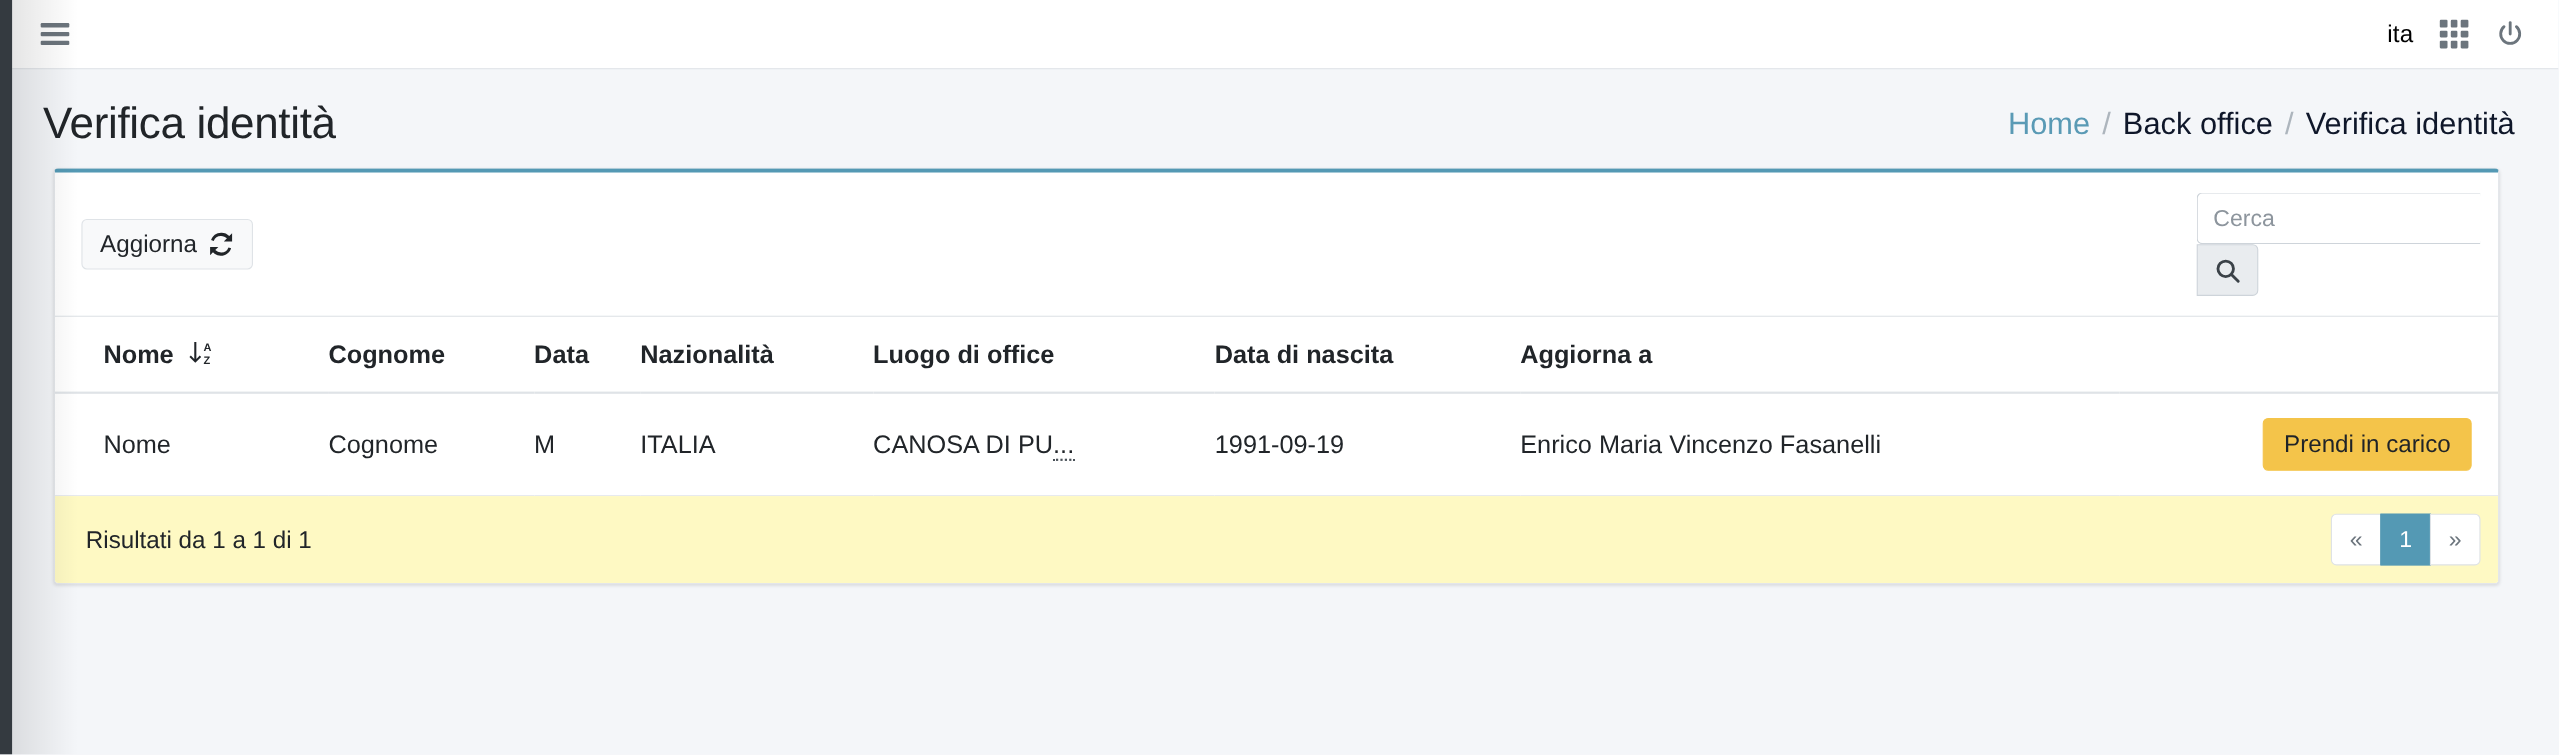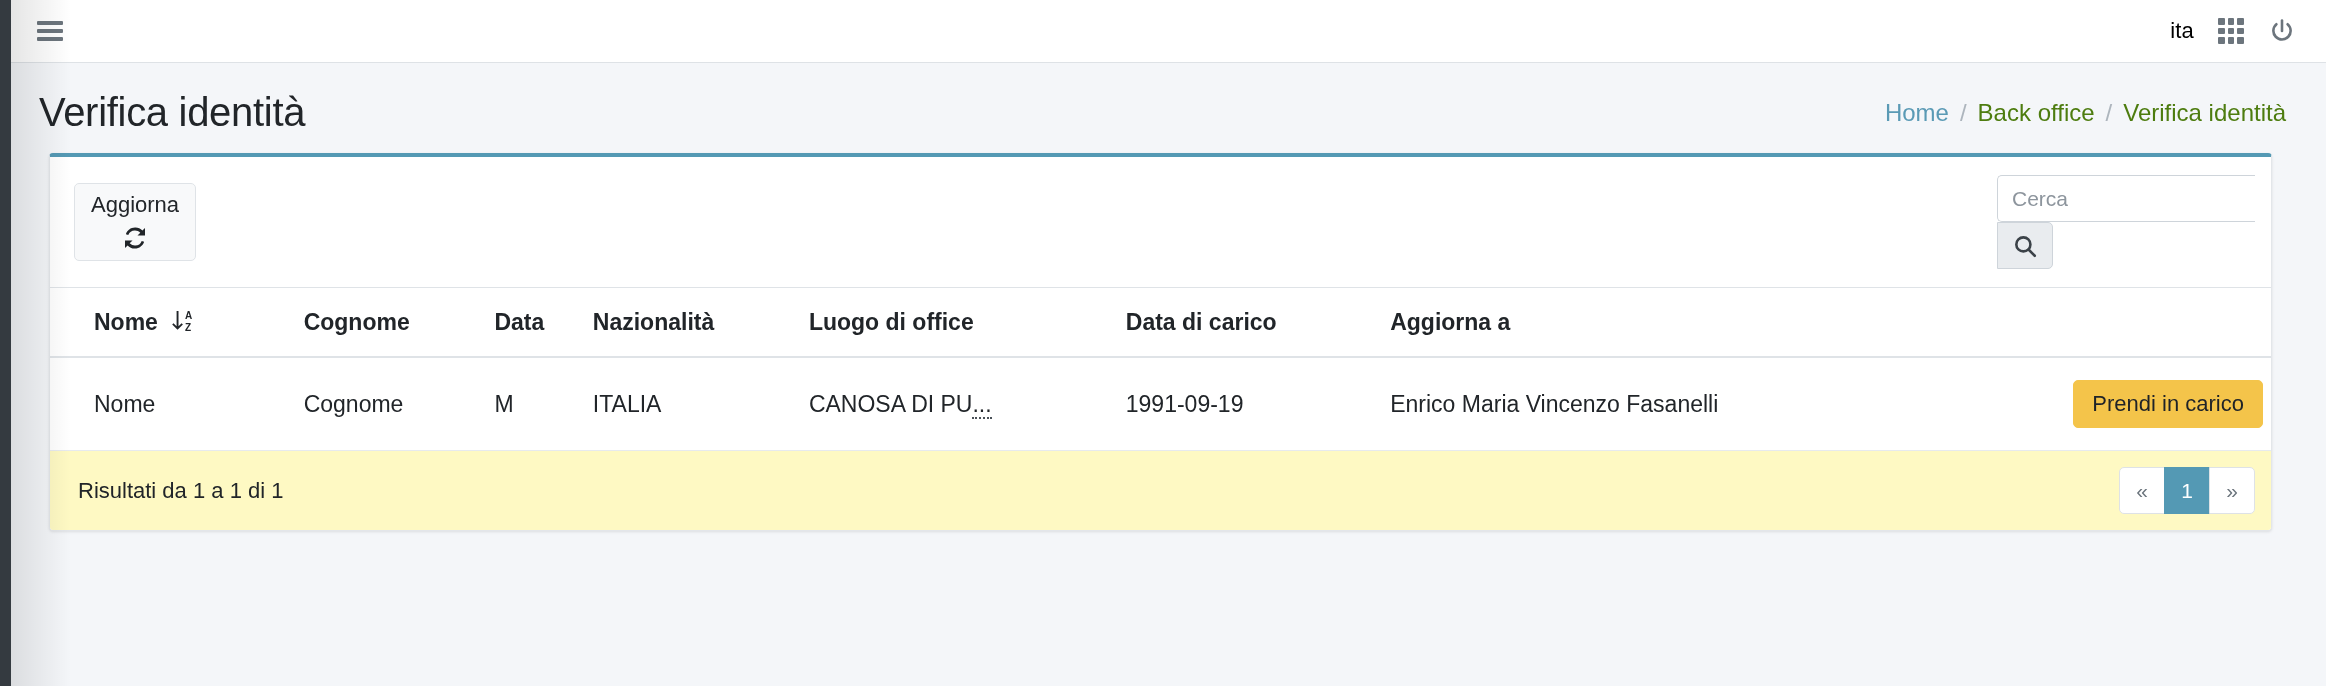--- a/index.html
+++ b/index.html
@@ -57,24 +57,24 @@
   .content { position: absolute; left: 11px; top: 64px; right: 0; bottom: 0; background: #f4f6f9; }
 
   .page-head {
     display: flex; align-items: center; justify-content: space-between;
     padding: 26px 40px 18px 28px;
   }
   .page-title {
     font-size: 40px; color: #212529; font-weight: 400; margin: 0;
     letter-spacing: -0.3px;
   }
-  .breadcrumb { display: flex; align-items: center; font-size: 24px; color: #6c757d; }
+  .breadcrumb { display: flex; align-items: center; font-size: 28px; color: #6c757d; }
   .breadcrumb a { color: #5a9ab5; text-decoration: none; cursor: pointer; }
   .breadcrumb .sep { margin: 0 11px; color: #adb5bd; }
-  .breadcrumb .current { color: #4d7c0f; }
+  .breadcrumb .current { color: #0f172a; }
 
   
   .card-wrap { padding: 0 54px 0 38px; }
   .card {
     background: #ffffff;
     border: 1px solid #e3e6ea;
     border-top: 4px solid #5499b4;
     border-radius: 4px;
     box-shadow: 0 1px 3px rgba(0,0,0,0.10);
     overflow: hidden;
@@ -86,21 +86,21 @@
     background: #ffffff;
     border-bottom: 1px solid #dfe3e7;
   }
 
   .btn-refresh {
     display: inline-flex; align-items: center; gap: 10px;
     background: #f8f9fa; color: #212529;
     border: 1px solid #dfe3e7; border-radius: 5px;
     padding: 10px 16px; font-size: 22px;
     font-family: "Liberation Sans", sans-serif;
-    cursor: pointer; line-height: 1; flex-direction: column;
+    cursor: pointer; line-height: 1;
   }
   .btn-refresh svg { display:block; }
 
   .search-group { display: flex; align-items: stretch; flex-direction: column; }
   .search-input {
     width: 258px; height: 47px;
     border: 1px solid #ced4da; border-right: none;
     border-radius: 5px 0 0 5px;
     padding: 0 14px; font-size: 21px; color: #495057;
     font-family: "Liberation Sans", sans-serif;
@@ -124,21 +124,21 @@
   }
   thead th:first-child, tbody td:first-child { padding-left: 44px; }
   .th-sortable { cursor: pointer; }
   .sort-icon { display: inline-block; vertical-align: -4px; margin-left: 6px; }
 
   tbody td {
     font-size: 23px; color: #212529; font-weight: 400;
     padding: 22px 10px 22px 0; border-bottom: 1px solid #e7eaee;
     white-space: nowrap;
   }
-  td.col-action { text-align: right; padding-right: 8px; }
+  td.col-action { text-align: right; padding-right: 24px; }
   .trunc-dots { border-bottom: 2px dotted #495057; }
 
   .btn-take {
     background: #f4c44a; color: #1f2328;
     border: 1px solid #f4c44a; border-radius: 5px;
     padding: 12px 18px; font-size: 22px;
     font-family: "Liberation Sans", sans-serif;
     cursor: pointer; line-height: 1; white-space: nowrap;
   }
 
@@ -243,21 +243,21 @@
                 <svg class="sort-icon" width="24" height="26" viewBox="0 0 24 26">
                   <path fill="#212529" d="M6.6 3h1.9v15.3l3.1-3.1 1.3 1.3-5.35 5.35L2.2 16.5l1.3-1.3 3.1 3.1z"></path>
                   <text x="15" y="11" font-family="Liberation Sans, sans-serif" font-size="10" font-weight="bold" fill="#212529">A</text>
                   <text x="15" y="23" font-family="Liberation Sans, sans-serif" font-size="10" font-weight="bold" fill="#212529">Z</text>
                 </svg>
               </th>
               <th>Cognome</th>
               <th>Data</th>
               <th>Nazionalità</th>
               <th>Luogo di office</th>
-              <th>Data di carico</th>
+              <th>Data di nascita</th>
               <th>Aggiorna a</th>
               <th></th>
             </tr>
           </thead>
           <tbody>
             <tr>
               <td>Nome</td>
               <td>Cognome</td>
               <td>M</td>
               <td>ITALIA</td>

